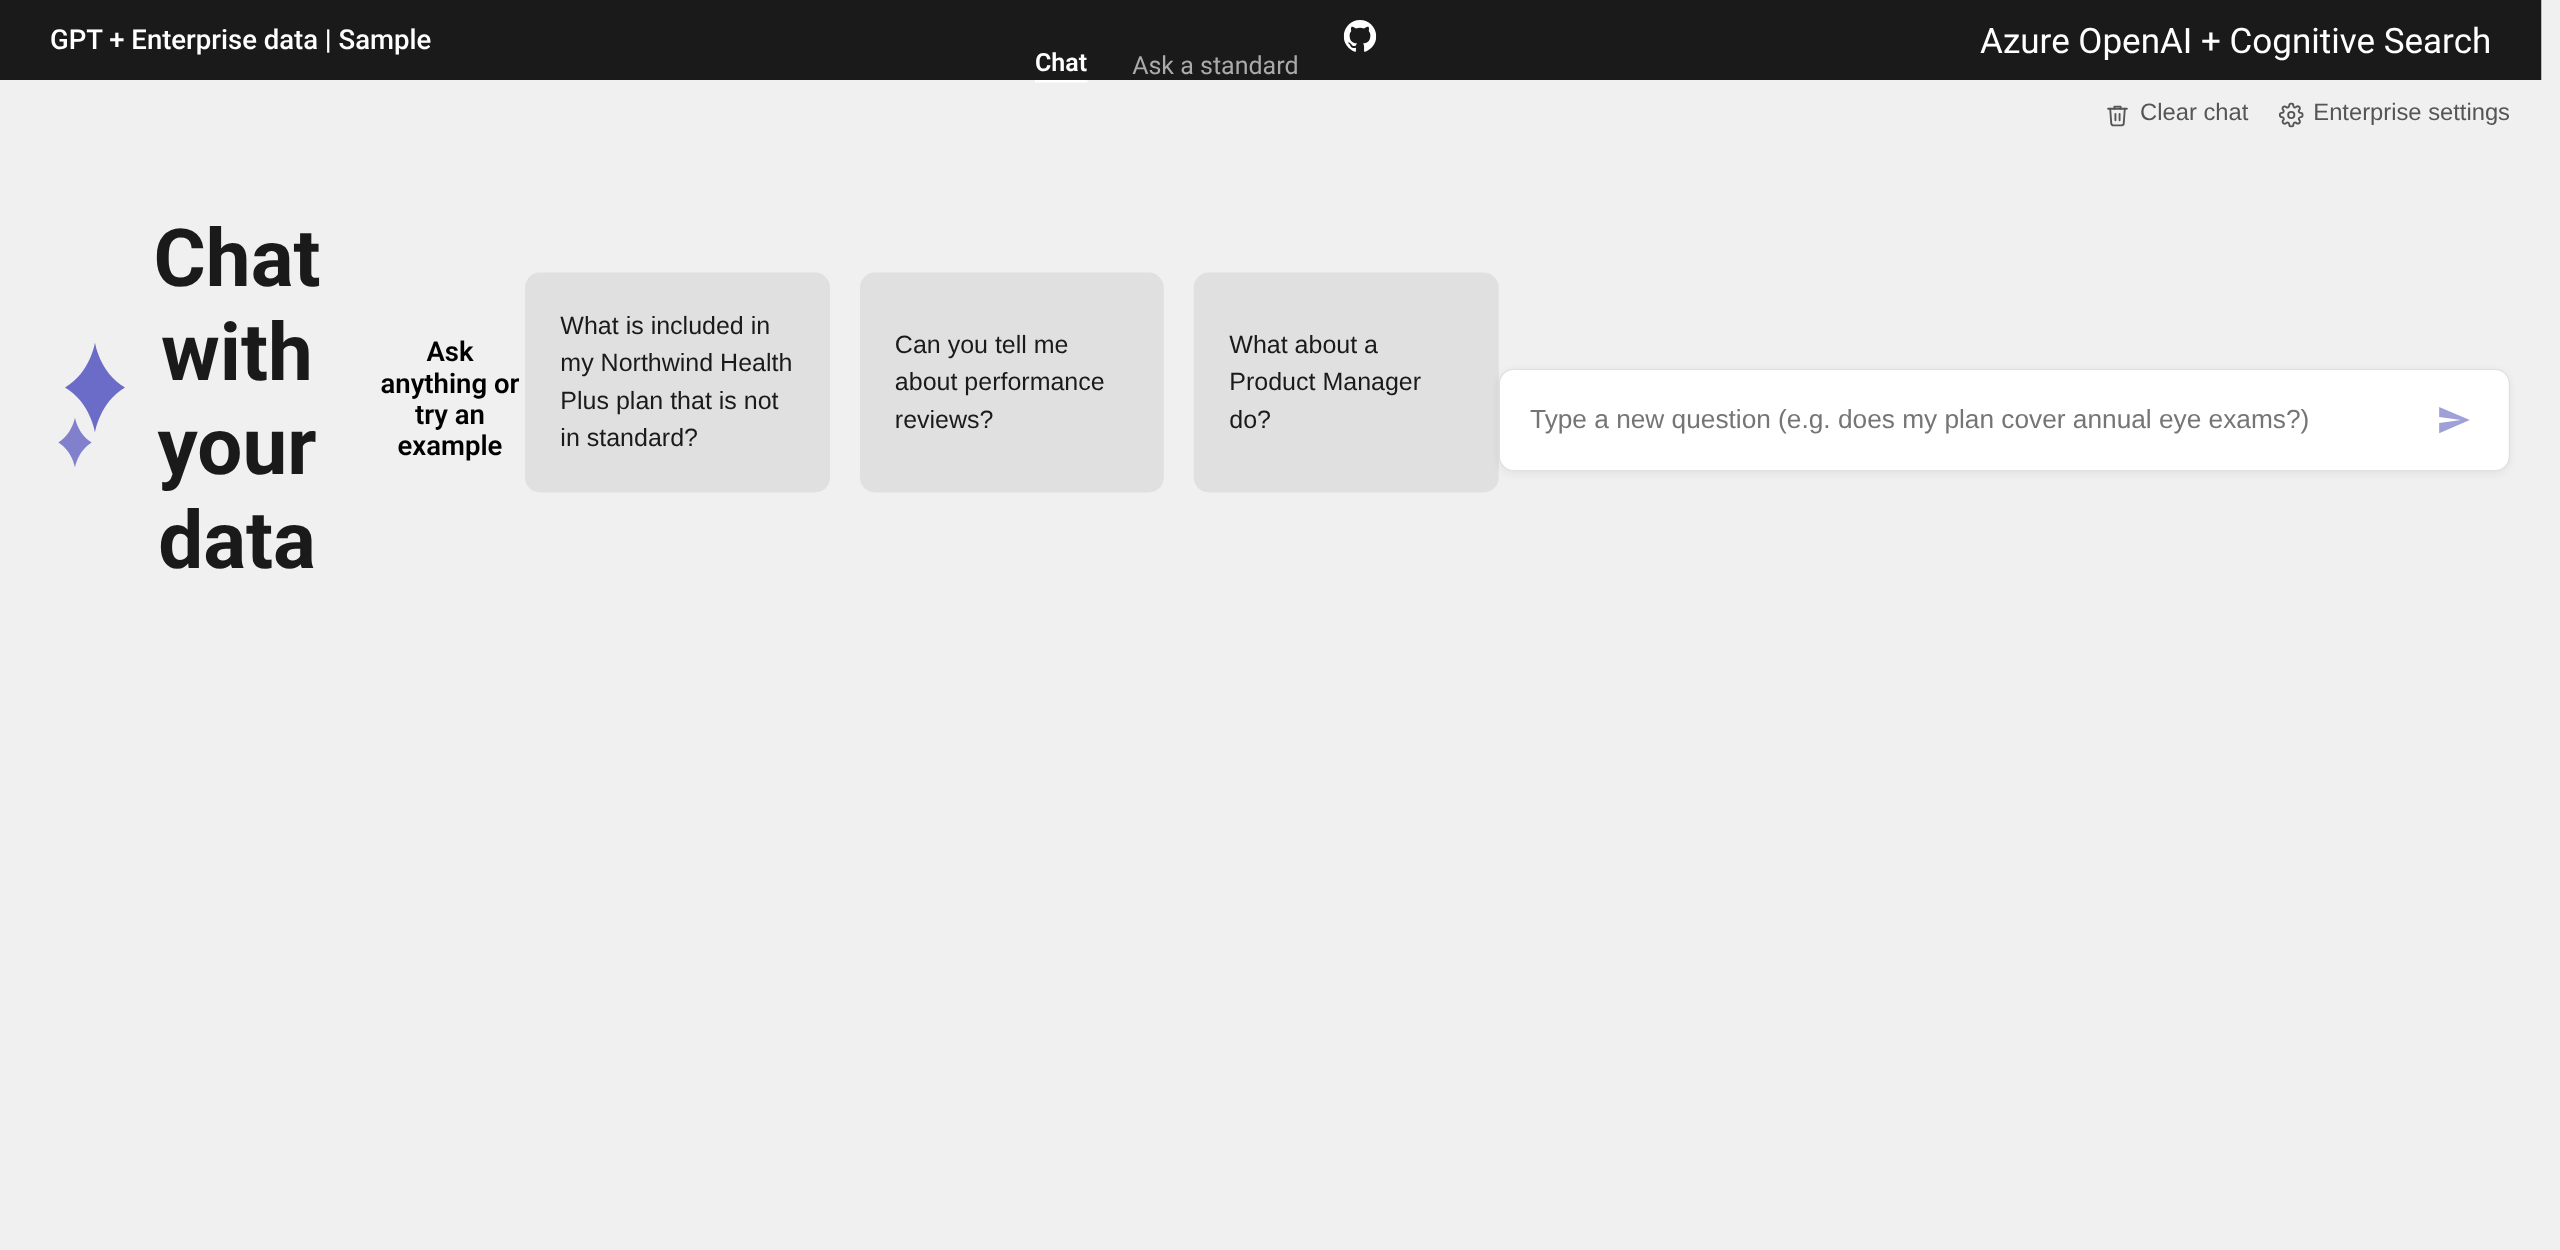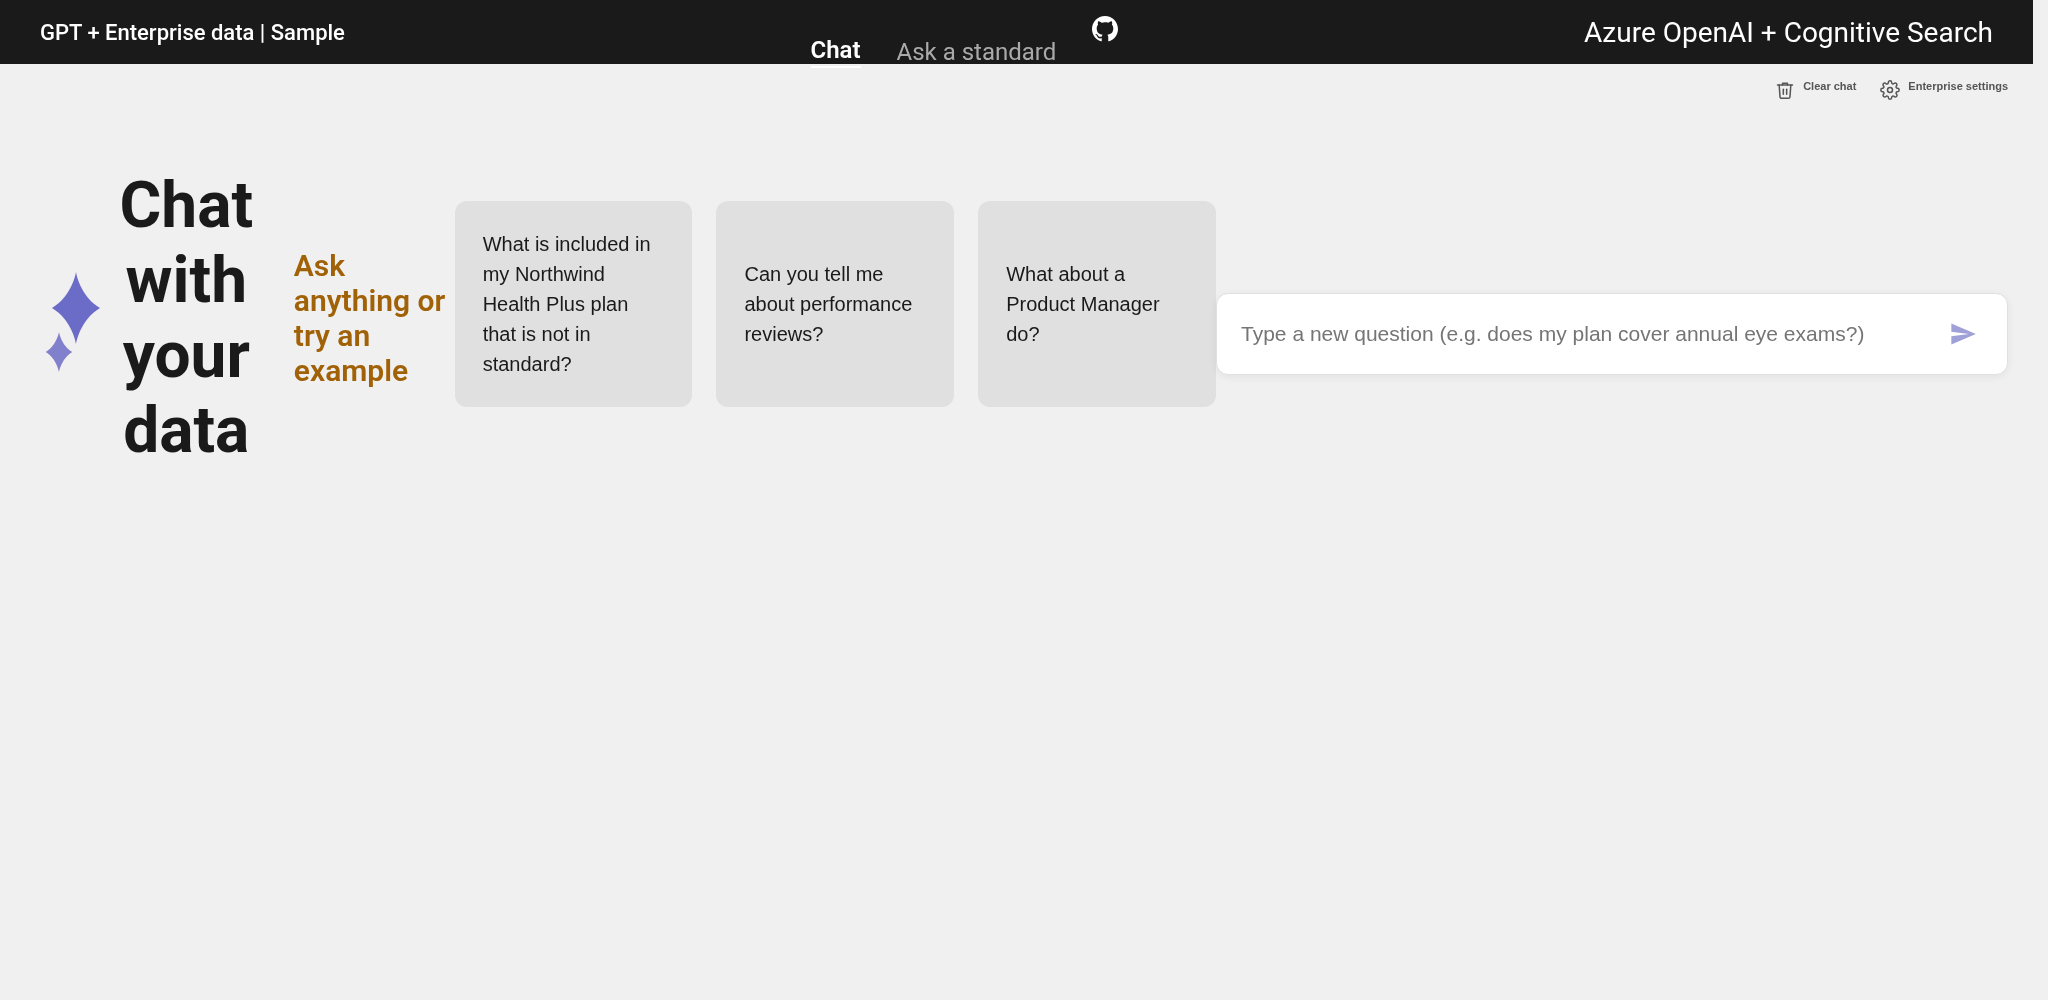--- a/index.html
+++ b/index.html
@@ -43,21 +43,21 @@
     }
 
     .header-center {
       display: flex;
       align-items: center;
       gap: 36px;
     }
 
     .nav-link {
       color: #ffffff;
-      font-size: 24px;
+      font-size: 20px;
       text-decoration: none;
       cursor: pointer;
       margin-top: 40px;
     }
 
     .nav-link.active {
       color: #ffffff;
       font-weight: 600;
       border-bottom: 2px solid #ffffff;
       padding-bottom: 2px;
@@ -84,28 +84,27 @@
       display: flex;
       justify-content: flex-end;
       align-items: center;
       padding: 16px 40px 8px 40px;
       margin-top: 64px;
       gap: 24px;
     }
 
     .toolbar-btn {
       display: flex;
-      align-items: flex-start;
+      align-items: flex-end;
       gap: 8px;
       background: none;
       border: none;
       cursor: pointer;
       color: #555555;
-      font-size: 11px;
-      font-weight: bold;
+      font-size: 19px;
     }
 
     .toolbar-btn svg {
       width: 20px;
       height: 20px;
     }
 
     
     .main-content {
       display: flex;
@@ -140,25 +139,25 @@
 
     .page-heading {
       font-size: 64px;
       font-weight: 700;
       color: #1a1a1a;
       margin-bottom: 32px;
       text-align: center;
     }
 
     .page-subheading {
-      font-size: 30px;
+      font-size: 22px;
       font-weight: 600;
-      color: #a16207;
+      color: #000000;
       margin-bottom: 32px;
-      text-align: left;
+      text-align: center;
     }
 
     
     .example-cards {
       display: flex;
       gap: 24px;
       width: 100%;
       max-width: 1000px;
       margin-bottom: 60px;
     }

